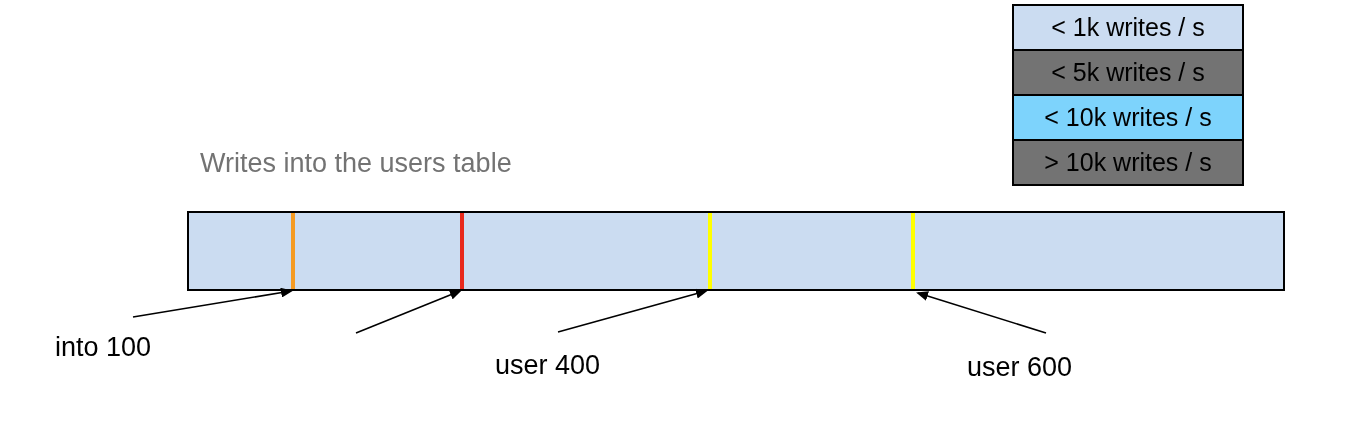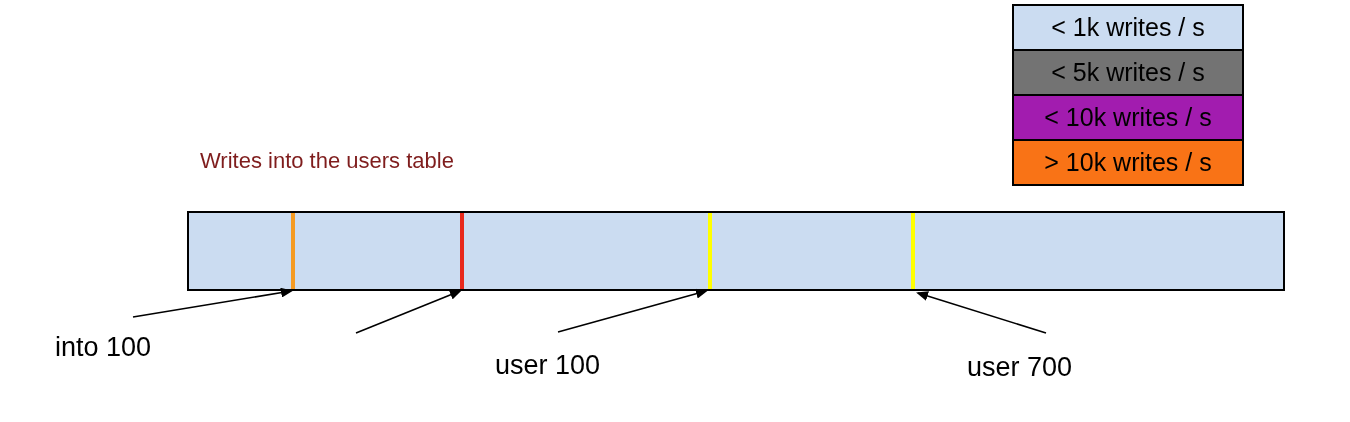--- a/index.html
+++ b/index.html
@@ -12,22 +12,22 @@
     position: relative;
     width: 1350px;
     height: 422px;
     background: #ffffff;
     overflow: hidden;
   }
   #diagram-title {
     position: absolute;
     left: 200px;
     top: 148px;
-    font-size: 22px;
-    color: #7f1d1d;
+    font-size: 27px;
+    color: #737373;
     white-space: nowrap;
   }
   #legend {
     position: absolute;
     left: 1012px;
     top: 4px;
     width: 232px;
   }
   .legend-row {
     box-sizing: border-box;
@@ -78,24 +78,24 @@
 
   <div id="diagram-title">Writes into the users table</div>
 
   <div id="legend">
       <div class="legend-row" style="background: rgb(203, 220, 241);">
         <span>&lt; 1k writes / s</span>
       </div>
       <div class="legend-row" style="background: #737373;">
         <span>&lt; 5k writes / s</span>
       </div>
-      <div class="legend-row" style="background: #a21caf;">
+      <div class="legend-row" style="background: #7dd3fc;">
         <span>&lt; 10k writes / s</span>
       </div>
-      <div class="legend-row" style="background: #f97316;">
+      <div class="legend-row" style="background: #737373;">
         <span>&gt; 10k writes / s</span>
       </div>
     </div>
 
   <div id="users-table-bar" style="background: rgb(203, 220, 241); border-color: rgb(0, 0, 0);"></div>
 
   <svg id="arrows-layer" width="1350" height="422" viewBox="0 0 1350 422">
     <defs>
       <marker id="arrowhead" markerUnits="userSpaceOnUse" markerWidth="12" markerHeight="10" refX="10" refY="5" orient="auto">
         <path d="M0,0 L12,5 L0,10 z" fill="#000000"></path>
@@ -105,15 +105,15 @@
       <line x1="356" y1="333" x2="460" y2="291" stroke="#000000" stroke-width="1.6" marker-end="url(#arrowhead)"></line>
       <line x1="558" y1="332" x2="706" y2="291" stroke="#000000" stroke-width="1.6" marker-end="url(#arrowhead)"></line>
       <line x1="1046" y1="333" x2="918" y2="293" stroke="#000000" stroke-width="1.6" marker-end="url(#arrowhead)"></line>
     </svg>
 
 <div class="marker-line" title="user 100 — &lt; 10k writes / s" style="left: 291px; background: rgb(245, 155, 35);"></div>
     <div class="marker-line" title="user 200 — &gt; 10k writes / s" style="left: 460px; background: rgb(232, 41, 28);"></div>
     <div class="marker-line" title="user 300 — &lt; 5k writes / s" style="left: 708px; background: rgb(255, 255, 0);"></div>
     <div class="marker-line" title="user 400 — &lt; 5k writes / s" style="left: 911px; background: rgb(255, 255, 0);"></div>
     <div class="user-label" style="left: 55px; top: 332px;">into 100</div>
-    <div class="user-label" style="left: 495px; top: 350px;">user 100</div>
-    <div class="user-label" style="left: 967px; top: 352px;">user 700</div>
+    <div class="user-label" style="left: 495px; top: 350px;">user 400</div>
+    <div class="user-label" style="left: 967px; top: 352px;">user 600</div>
   </div>
 
 </body></html>

